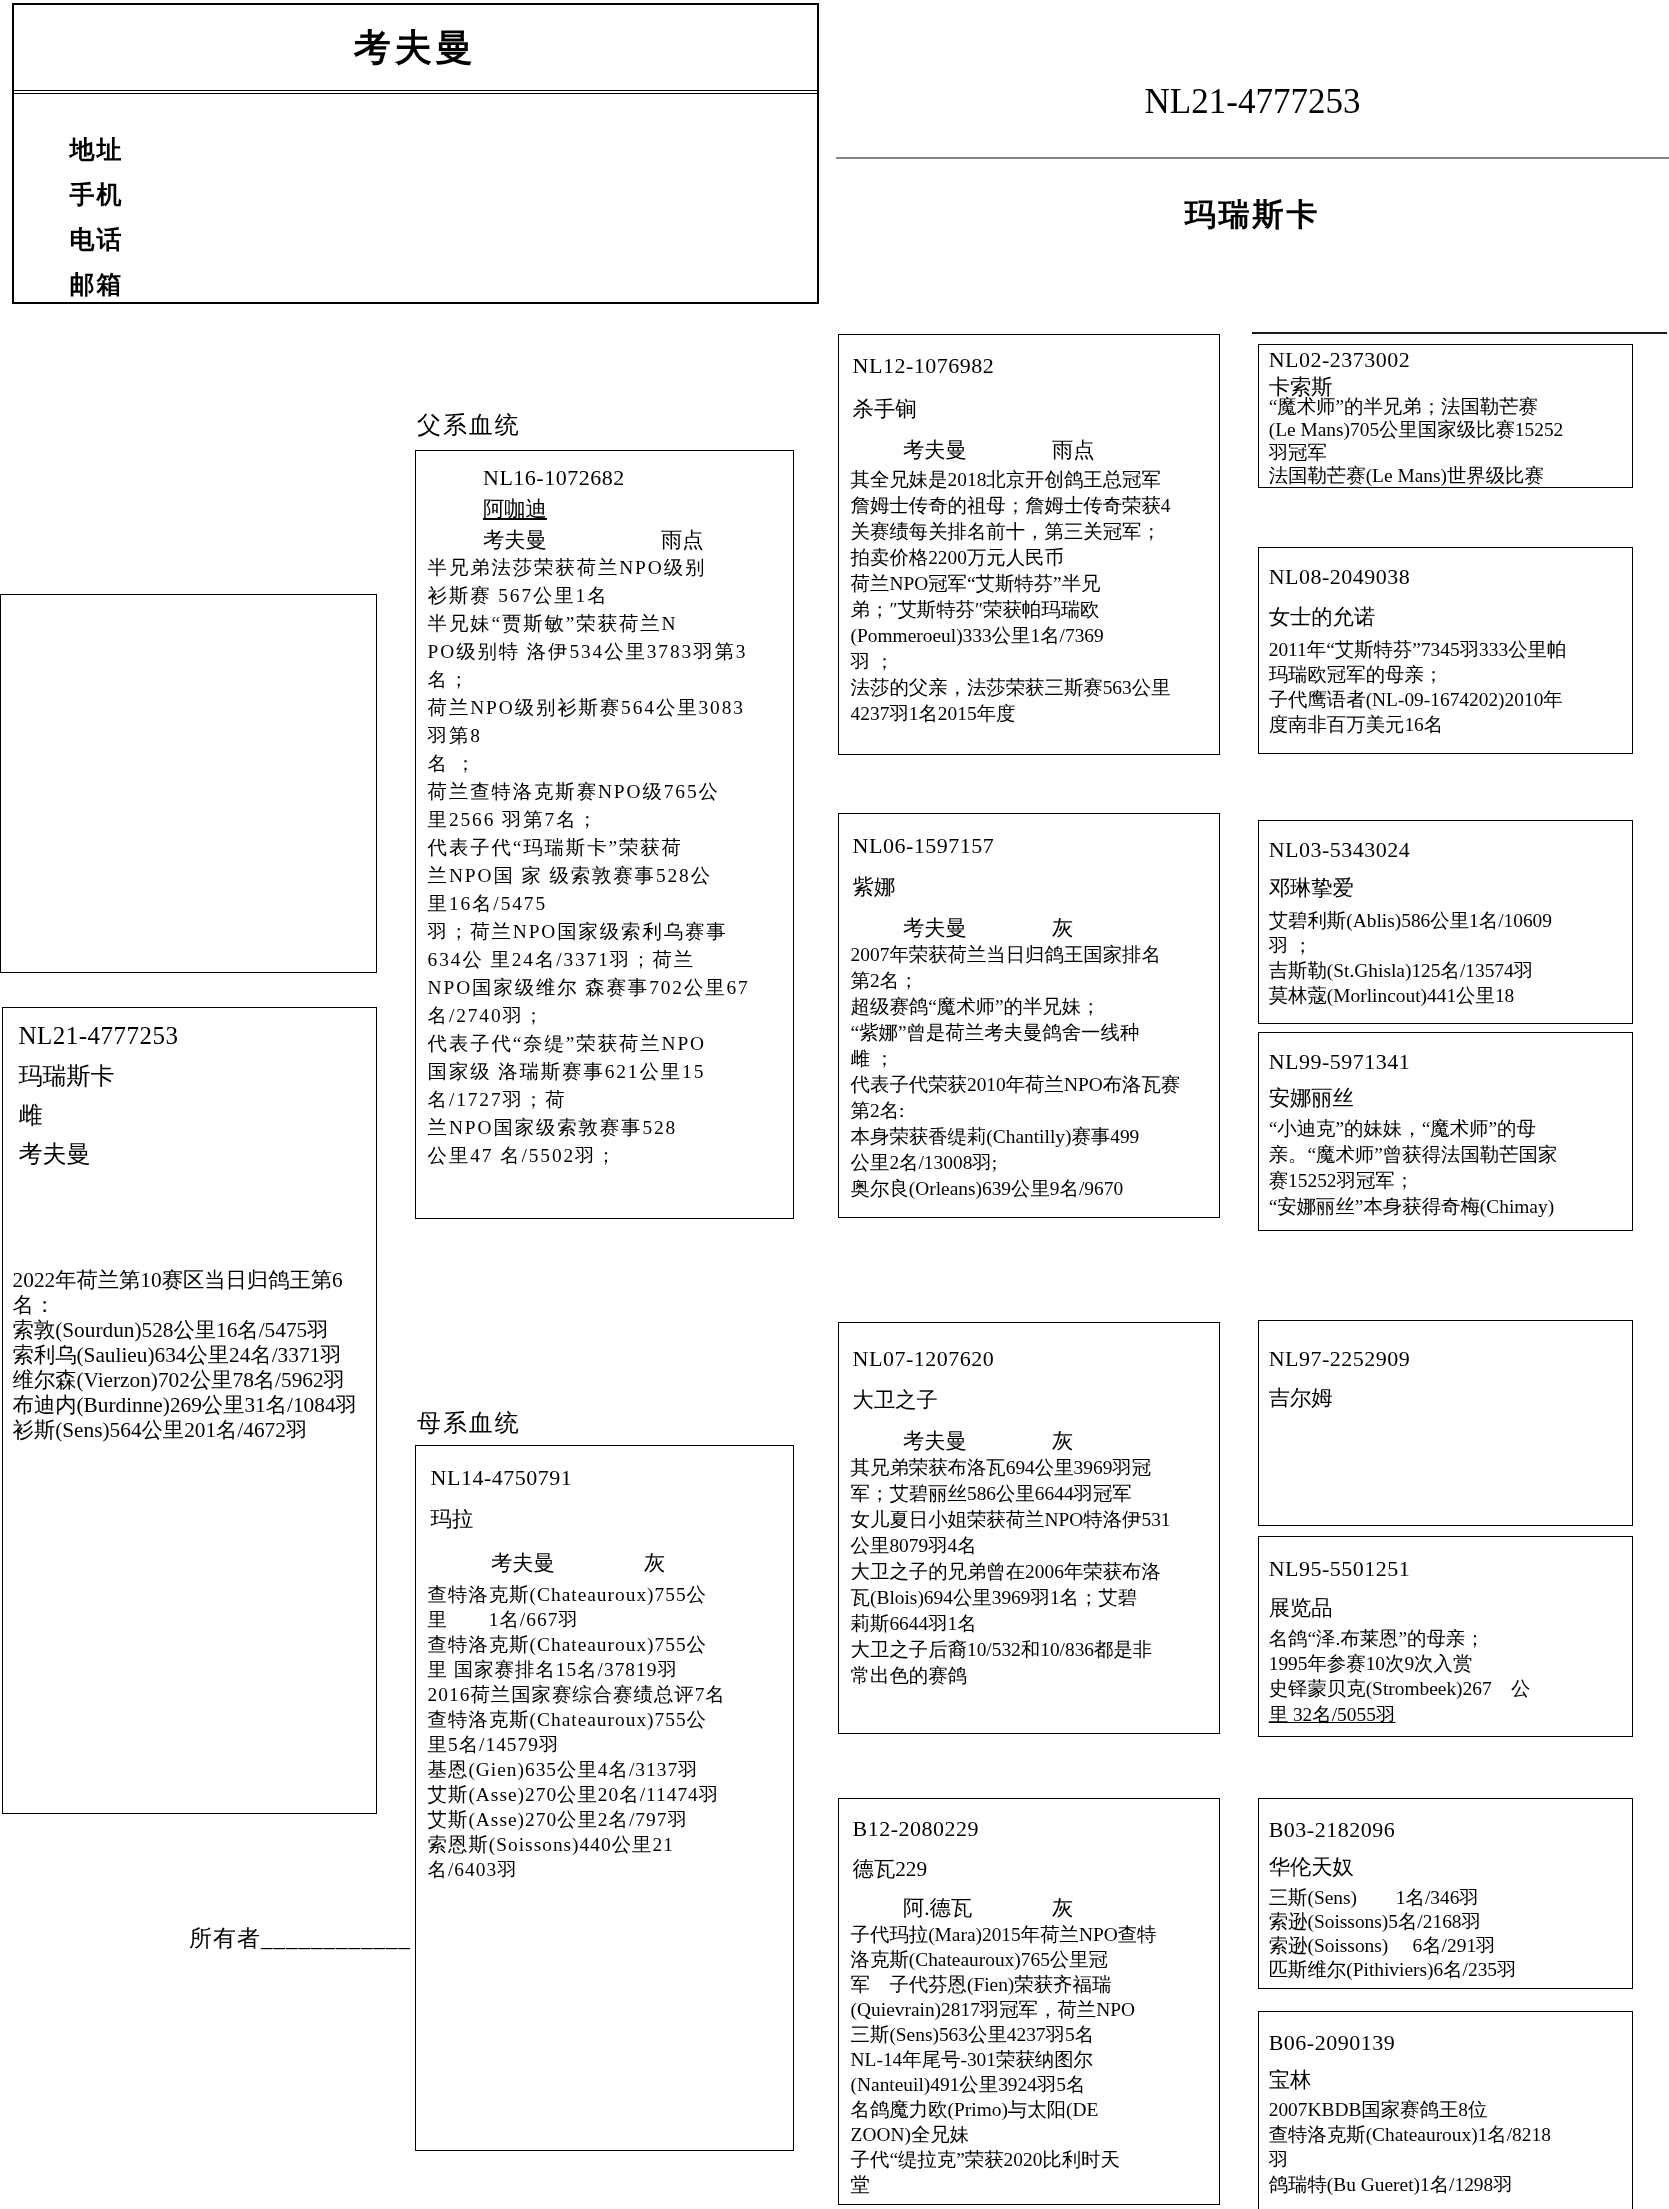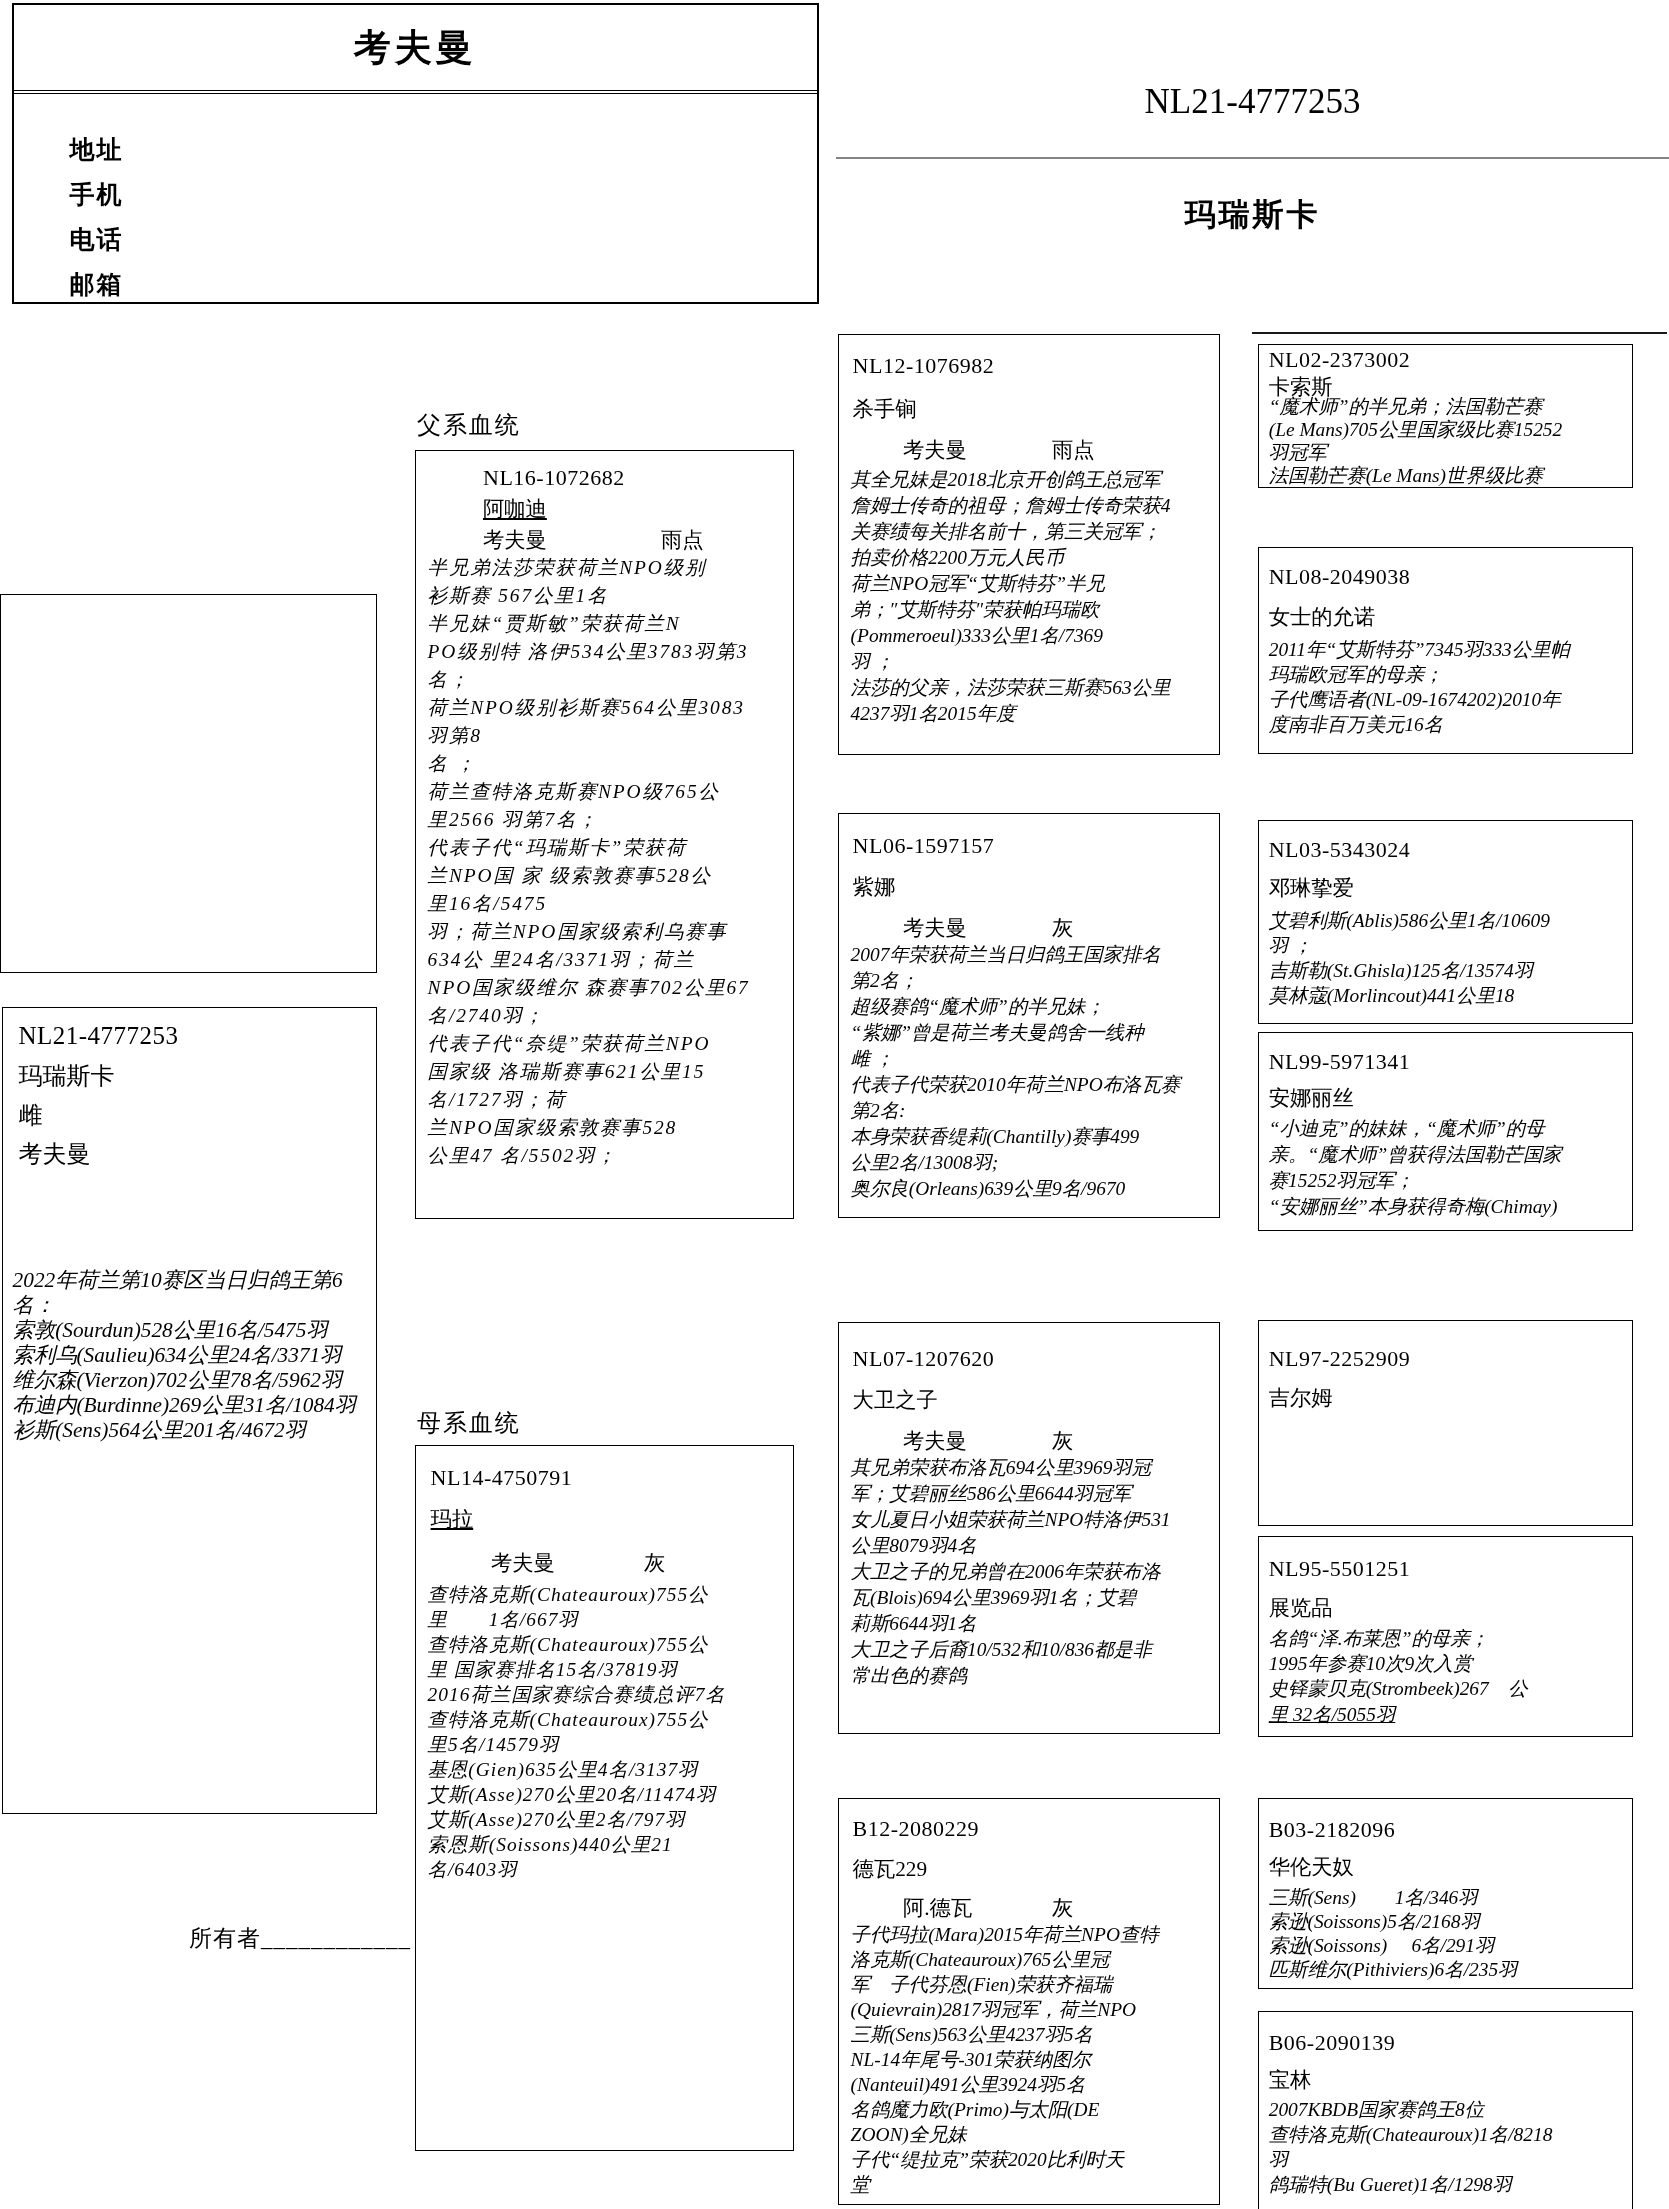--- a/index.html
+++ b/index.html
@@ -14,21 +14,21 @@
   
   .header-ring{position:absolute;left:835px;top:82px;width:835px;text-align:center;font-size:35px;}
   .header-divider{position:absolute;left:836px;top:157px;width:833px;height:1.9px;background:#848484;}
   .header-name{position:absolute;left:835px;top:194px;width:835px;text-align:center;
                font-size:31px;font-weight:bold;letter-spacing:2.9px;}
   
   .pbox{position:absolute;border:1.9px solid #000;background:#fff;}
   .pbox > div{position:absolute;white-space:pre-line;}
   .ring{font-size:22px;letter-spacing:0.5px;}
   .pname{font-size:21.3px;}
-  .pbody{font-size:19.4px;line-height:25px;font-style:italic;}
+  .pbody{font-size:19.4px;line-height:25px;}
   .photo-box{position:absolute;left:0px;top:594px;width:375px;height:377px;border:1.9px solid #000;}
   .section-label{position:absolute;font-size:24px;letter-spacing:1.9px;}
   .owner-line{position:absolute;left:189px;top:1923px;font-size:23px;letter-spacing:1px;}
   .hairline{position:absolute;background:#1a1a1a;}
   .u{text-decoration:underline;}
 </style>
 </head>
 <body>
 
 <div class="page">
@@ -90,21 +90,21 @@
 名/2740羽；
 代表子代“奈缇”荣获荷兰NPO
 国家级 洛瑞斯赛事621公里15
 名/1727羽；荷
 兰NPO国家级索敦赛事528
 公里47 名/5502羽；</div>
   </div>
 
   <div class="pbox" style="left:415px;top:1445px;width:377px;height:704px;">
     <div class="ring" style="left:14.6px;top:19.4px;">NL14-4750791</div>
-    <div class="pname" style="left:14.6px;top:58px;text-decoration:underline;">玛拉</div>
+    <div class="pname" style="left:14.6px;top:58px;">玛拉</div>
     <div class="pname" style="left:75px;top:102px;">考夫曼</div>
     <div class="pname" style="left:228px;top:102px;">灰</div>
     <div class="pbody" style="left:11.6px;top:136px;width:359px;letter-spacing:1px;">查特洛克斯(Chateauroux)755公
 里　　1名/667羽
 查特洛克斯(Chateauroux)755公
 里 国家赛排名15名/37819羽
 2016荷兰国家赛综合赛绩总评7名
 查特洛克斯(Chateauroux)755公
 里5名/14579羽
 基恩(Gien)635公里4名/3137羽

